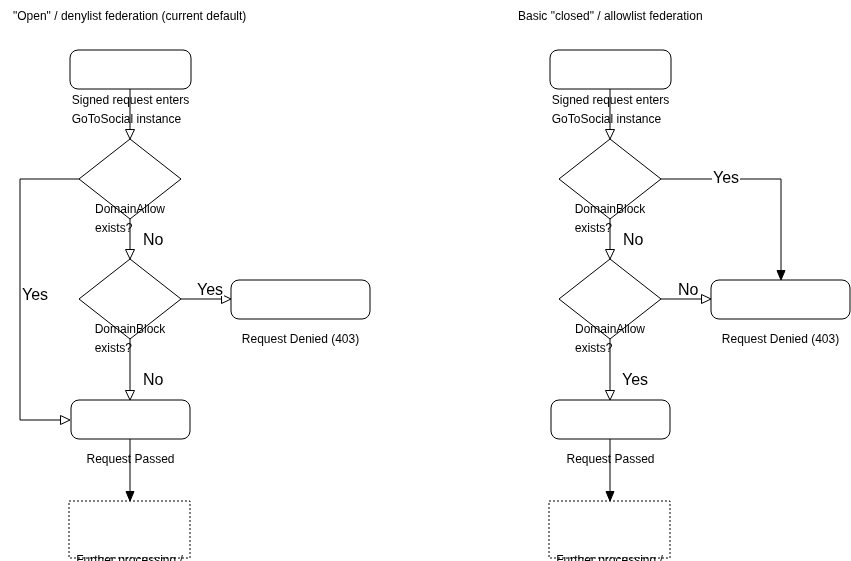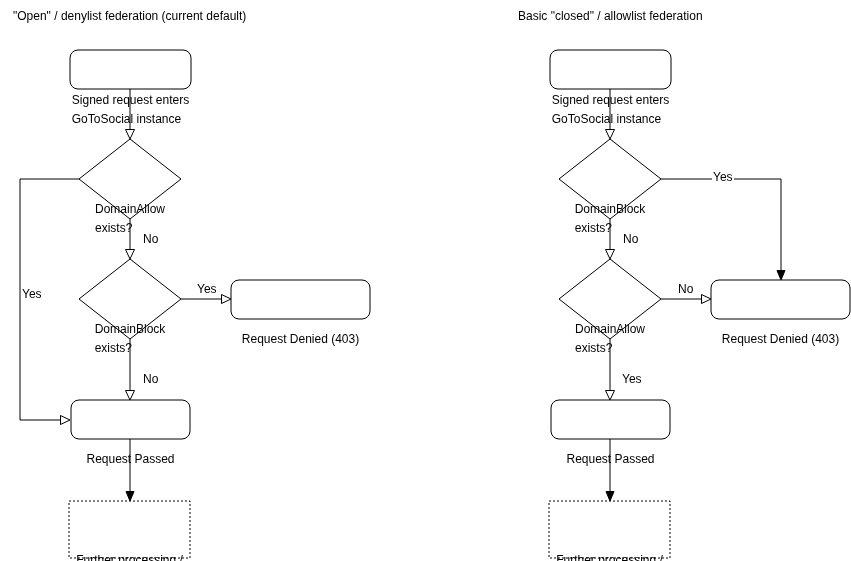--- a/index.html
+++ b/index.html
@@ -29,21 +29,21 @@
     align-items: center;
     justify-content: center;
     text-align: left;
     white-space: pre-line;
     font-size: 12px;
     line-height: 19px;
     margin-top: 40px;
   }
   .edge-label {
     position: absolute;
-    font-size: 12px;
+    font-size: 16px;
     line-height: 13px;
     background: #ffffff;
     padding: 0 1px;
   }
 </style>
 </head>
 <body>
 
 <div id="canvas">
 

